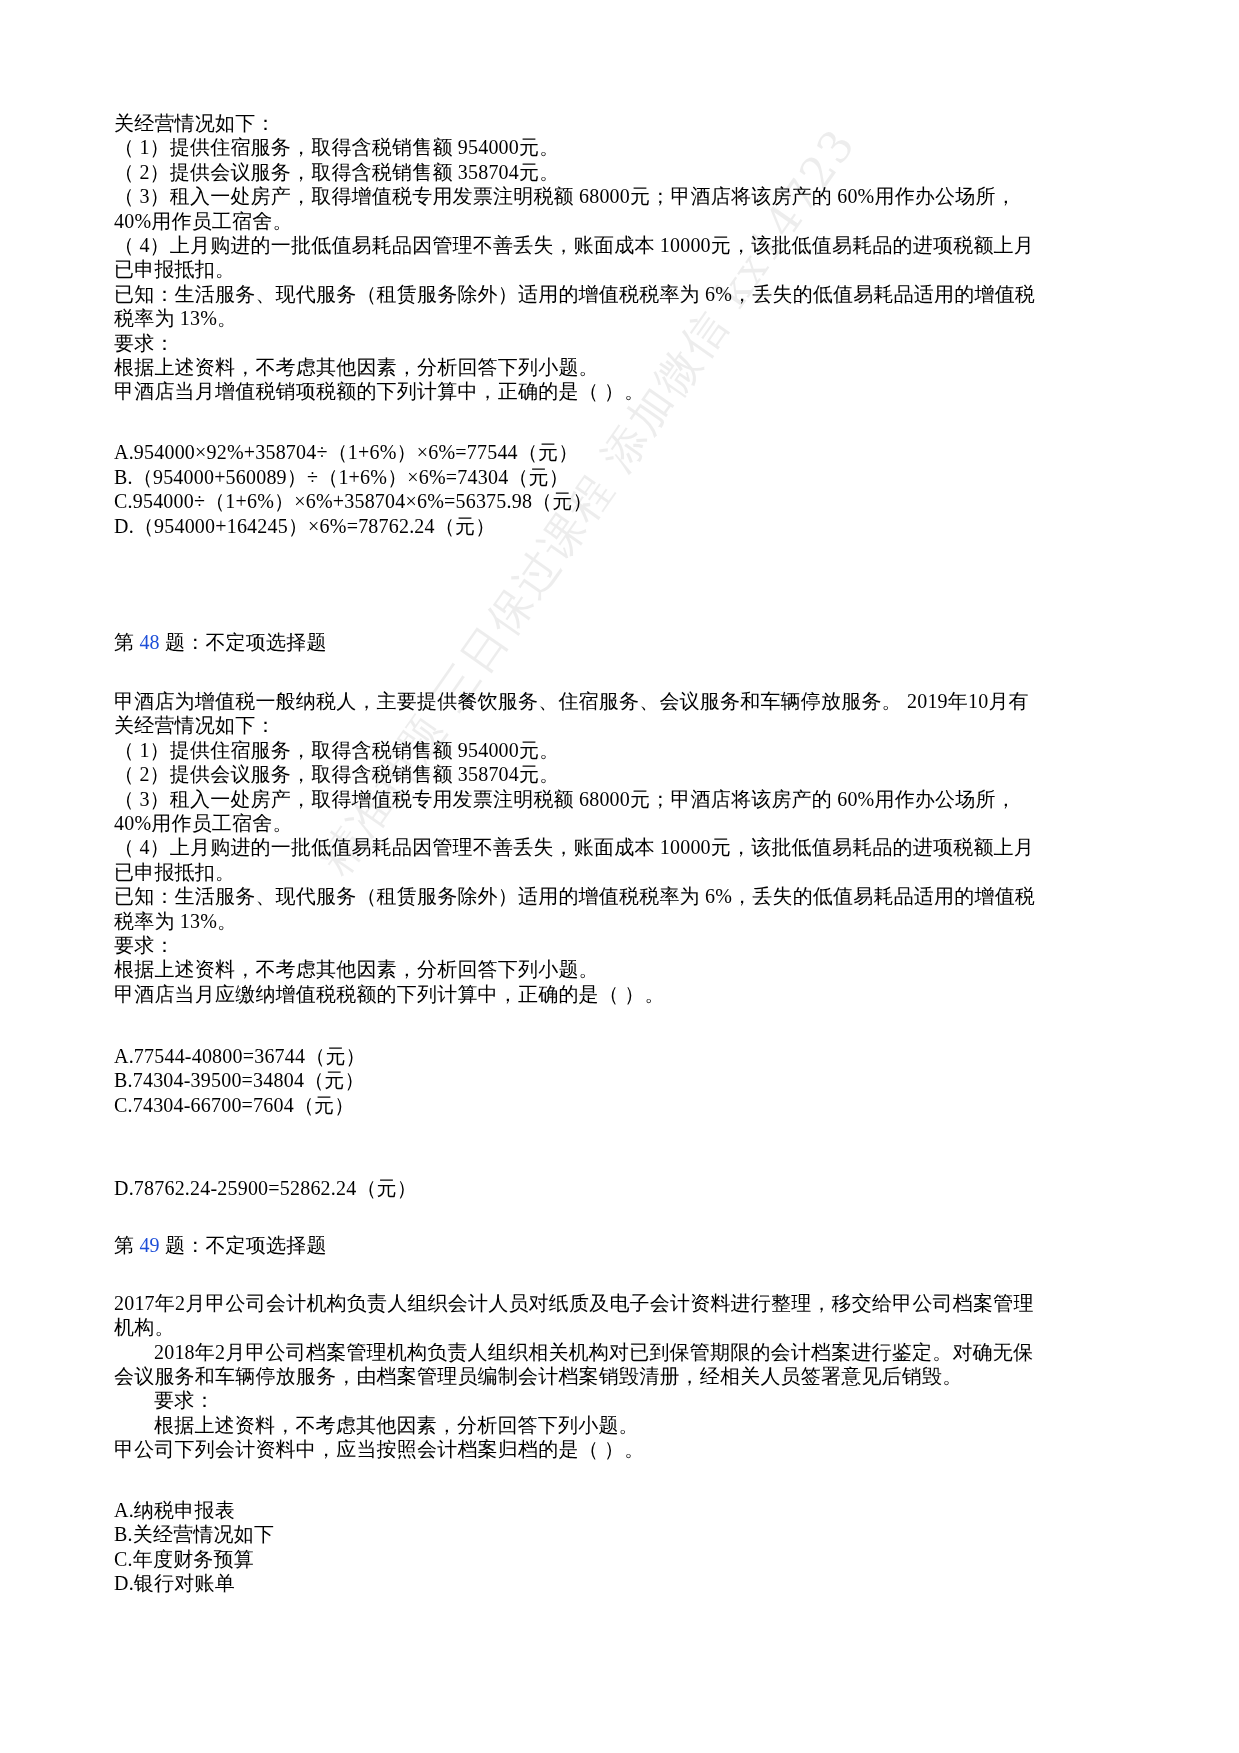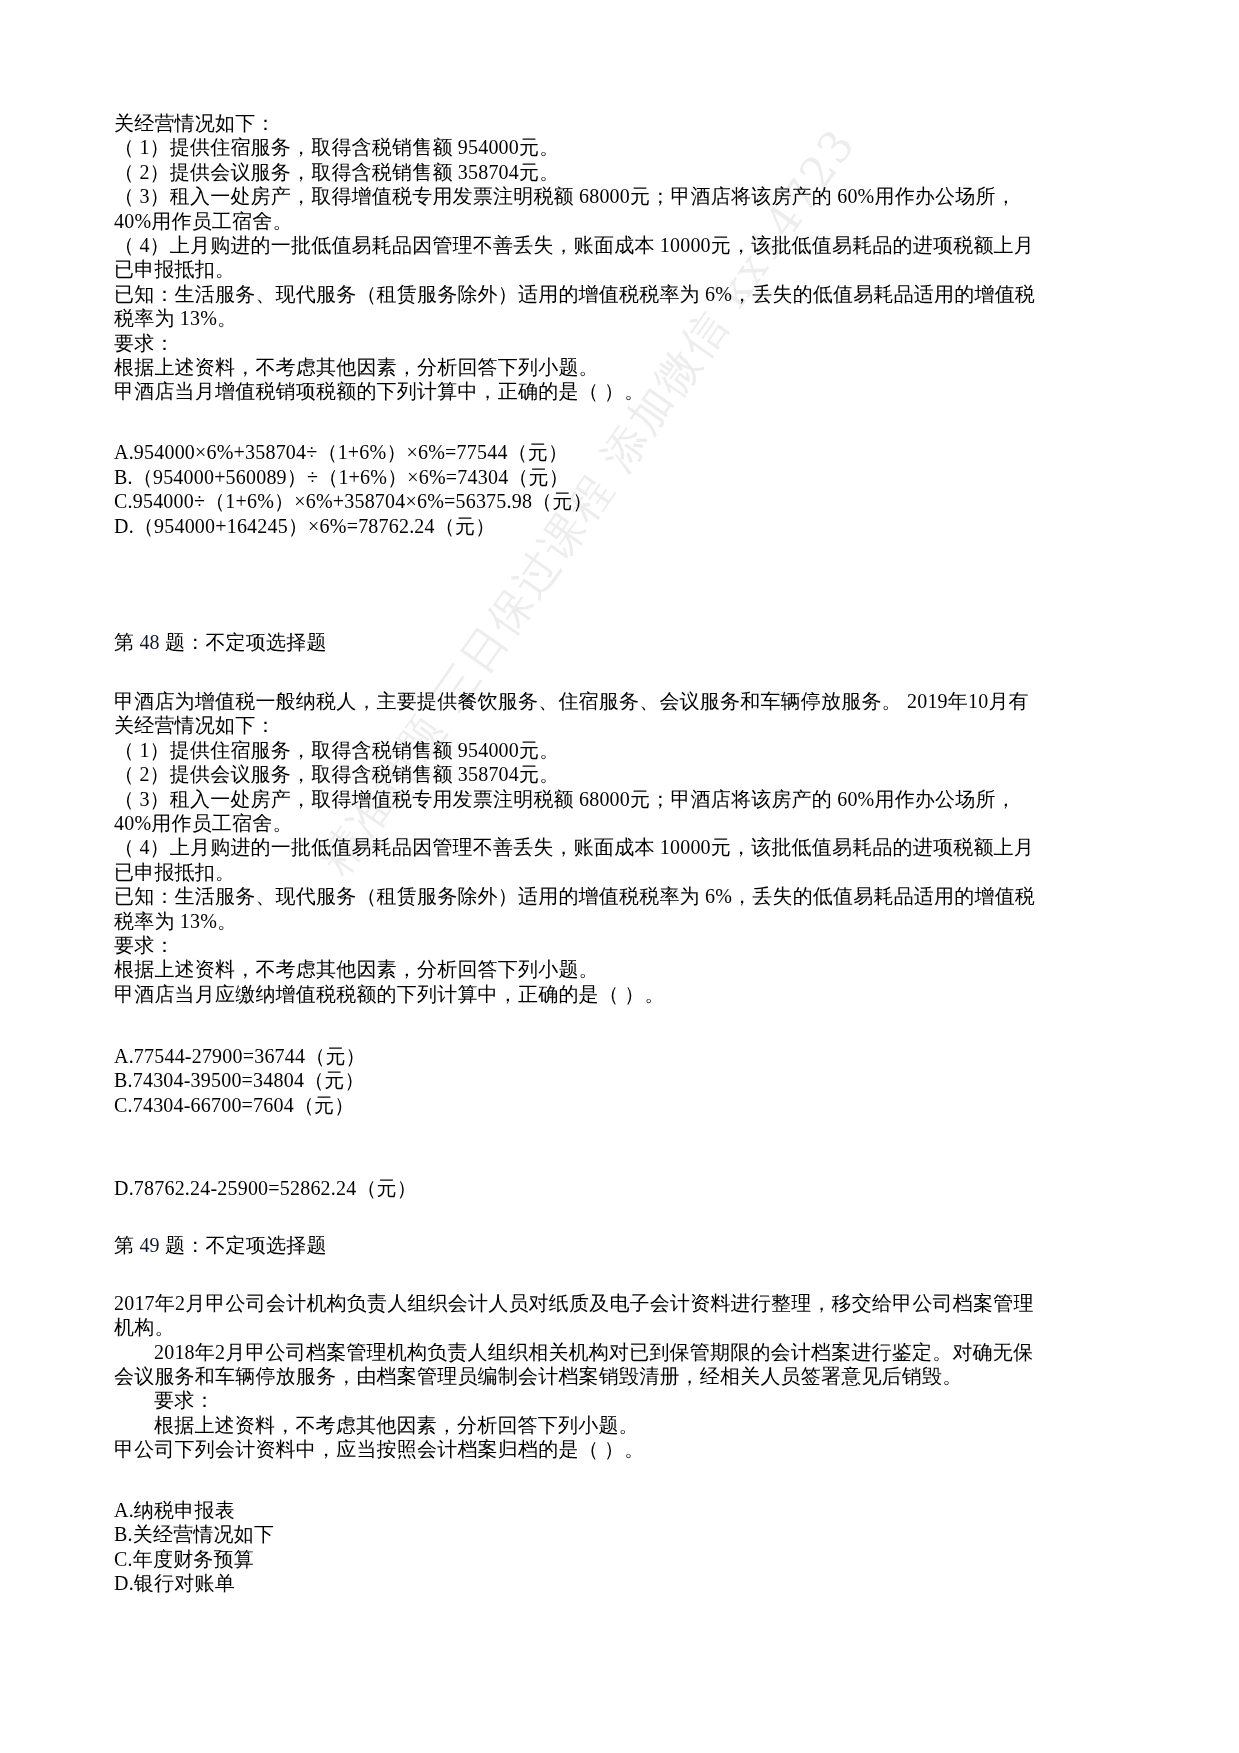--- a/index.html
+++ b/index.html
@@ -23,21 +23,21 @@
     }
     .line {
       position: absolute;
       left: 114px;
       font-size: 20px;
       line-height: 24px;
       white-space: nowrap;
       letter-spacing: 0.2px;
     }
     .indent { left: 154px; }
-    .qnum { color: #0f172a; }
+    .qnum { color: #1d4ed8; }
     .watermark {
       position: absolute;
       left: 330px;
       top: 845px;
       font-size: 44px;
       line-height: 48px;
       color: rgba(0,0,0,0.07);
       white-space: nowrap;
       transform: rotate(-55deg);
       transform-origin: left center;
@@ -60,21 +60,21 @@
     <div class="line" style="top:184px">（ 3）租入一处房产，取得增值税专用发票注明税额  68000元；甲酒店将该房产的  60%用作办公场所，</div>
     <div class="line" style="top:209px">40%用作员工宿舍。</div>
     <div class="line" style="top:233px">（ 4）上月购进的一批低值易耗品因管理不善丢失，账面成本  10000元，该批低值易耗品的进项税额上月</div>
     <div class="line" style="top:257px">已申报抵扣。</div>
     <div class="line" style="top:282px">已知：生活服务、现代服务（租赁服务除外）适用的增值税税率为  6%，丢失的低值易耗品适用的增值税</div>
     <div class="line" style="top:306px">税率为  13%。</div>
     <div class="line" style="top:331px">要求：</div>
     <div class="line" style="top:355px">根据上述资料，不考虑其他因素，分析回答下列小题。</div>
     <div class="line" style="top:379px">甲酒店当月增值税销项税额的下列计算中，正确的是（  ）。</div>
 
-    <div class="line" style="top:440px">A.954000×6%+358704÷（1+6%）×6%=77544（元）</div>
+    <div class="line" style="top:440px">A.954000×92%+358704÷（1+6%）×6%=77544（元）</div>
     <div class="line" style="top:465px">B.（954000+560089）÷（1+6%）×6%=74304（元）</div>
     <div class="line" style="top:489px">C.954000÷（1+6%）×6%+358704×6%=56375.98（元）</div>
     <div class="line" style="top:514px">D.（954000+164245）×6%=78762.24（元）</div>
   </div>
 
   <div>
     <div class="line" style="top:630px">
       <span>第 </span><span class="qnum">48</span><span> 题：不定项选择题</span>
     </div>
 
@@ -85,21 +85,21 @@
     <div class="line" style="top:787px">（ 3）租入一处房产，取得增值税专用发票注明税额  68000元；甲酒店将该房产的  60%用作办公场所，</div>
     <div class="line" style="top:811px">40%用作员工宿舍。</div>
     <div class="line" style="top:835px">（ 4）上月购进的一批低值易耗品因管理不善丢失，账面成本  10000元，该批低值易耗品的进项税额上月</div>
     <div class="line" style="top:860px">已申报抵扣。</div>
     <div class="line" style="top:884px">已知：生活服务、现代服务（租赁服务除外）适用的增值税税率为  6%，丢失的低值易耗品适用的增值税</div>
     <div class="line" style="top:909px">税率为  13%。</div>
     <div class="line" style="top:933px">要求：</div>
     <div class="line" style="top:957px">根据上述资料，不考虑其他因素，分析回答下列小题。</div>
     <div class="line" style="top:982px">甲酒店当月应缴纳增值税税额的下列计算中，正确的是（  ）。</div>
 
-    <div class="line" style="top:1044px">A.77544-27900=36744（元）</div>
+    <div class="line" style="top:1044px">A.77544-40800=36744（元）</div>
     <div class="line" style="top:1068px">B.74304-39500=34804（元）</div>
     <div class="line" style="top:1093px">C.74304-66700=7604（元）</div>
     <div class="line" style="top:1176px">D.78762.24-25900=52862.24（元）</div>
   </div>
 
   <div>
     <div class="line" style="top:1233px">
       <span>第 </span><span class="qnum">49</span><span> 题：不定项选择题</span>
     </div>
 

